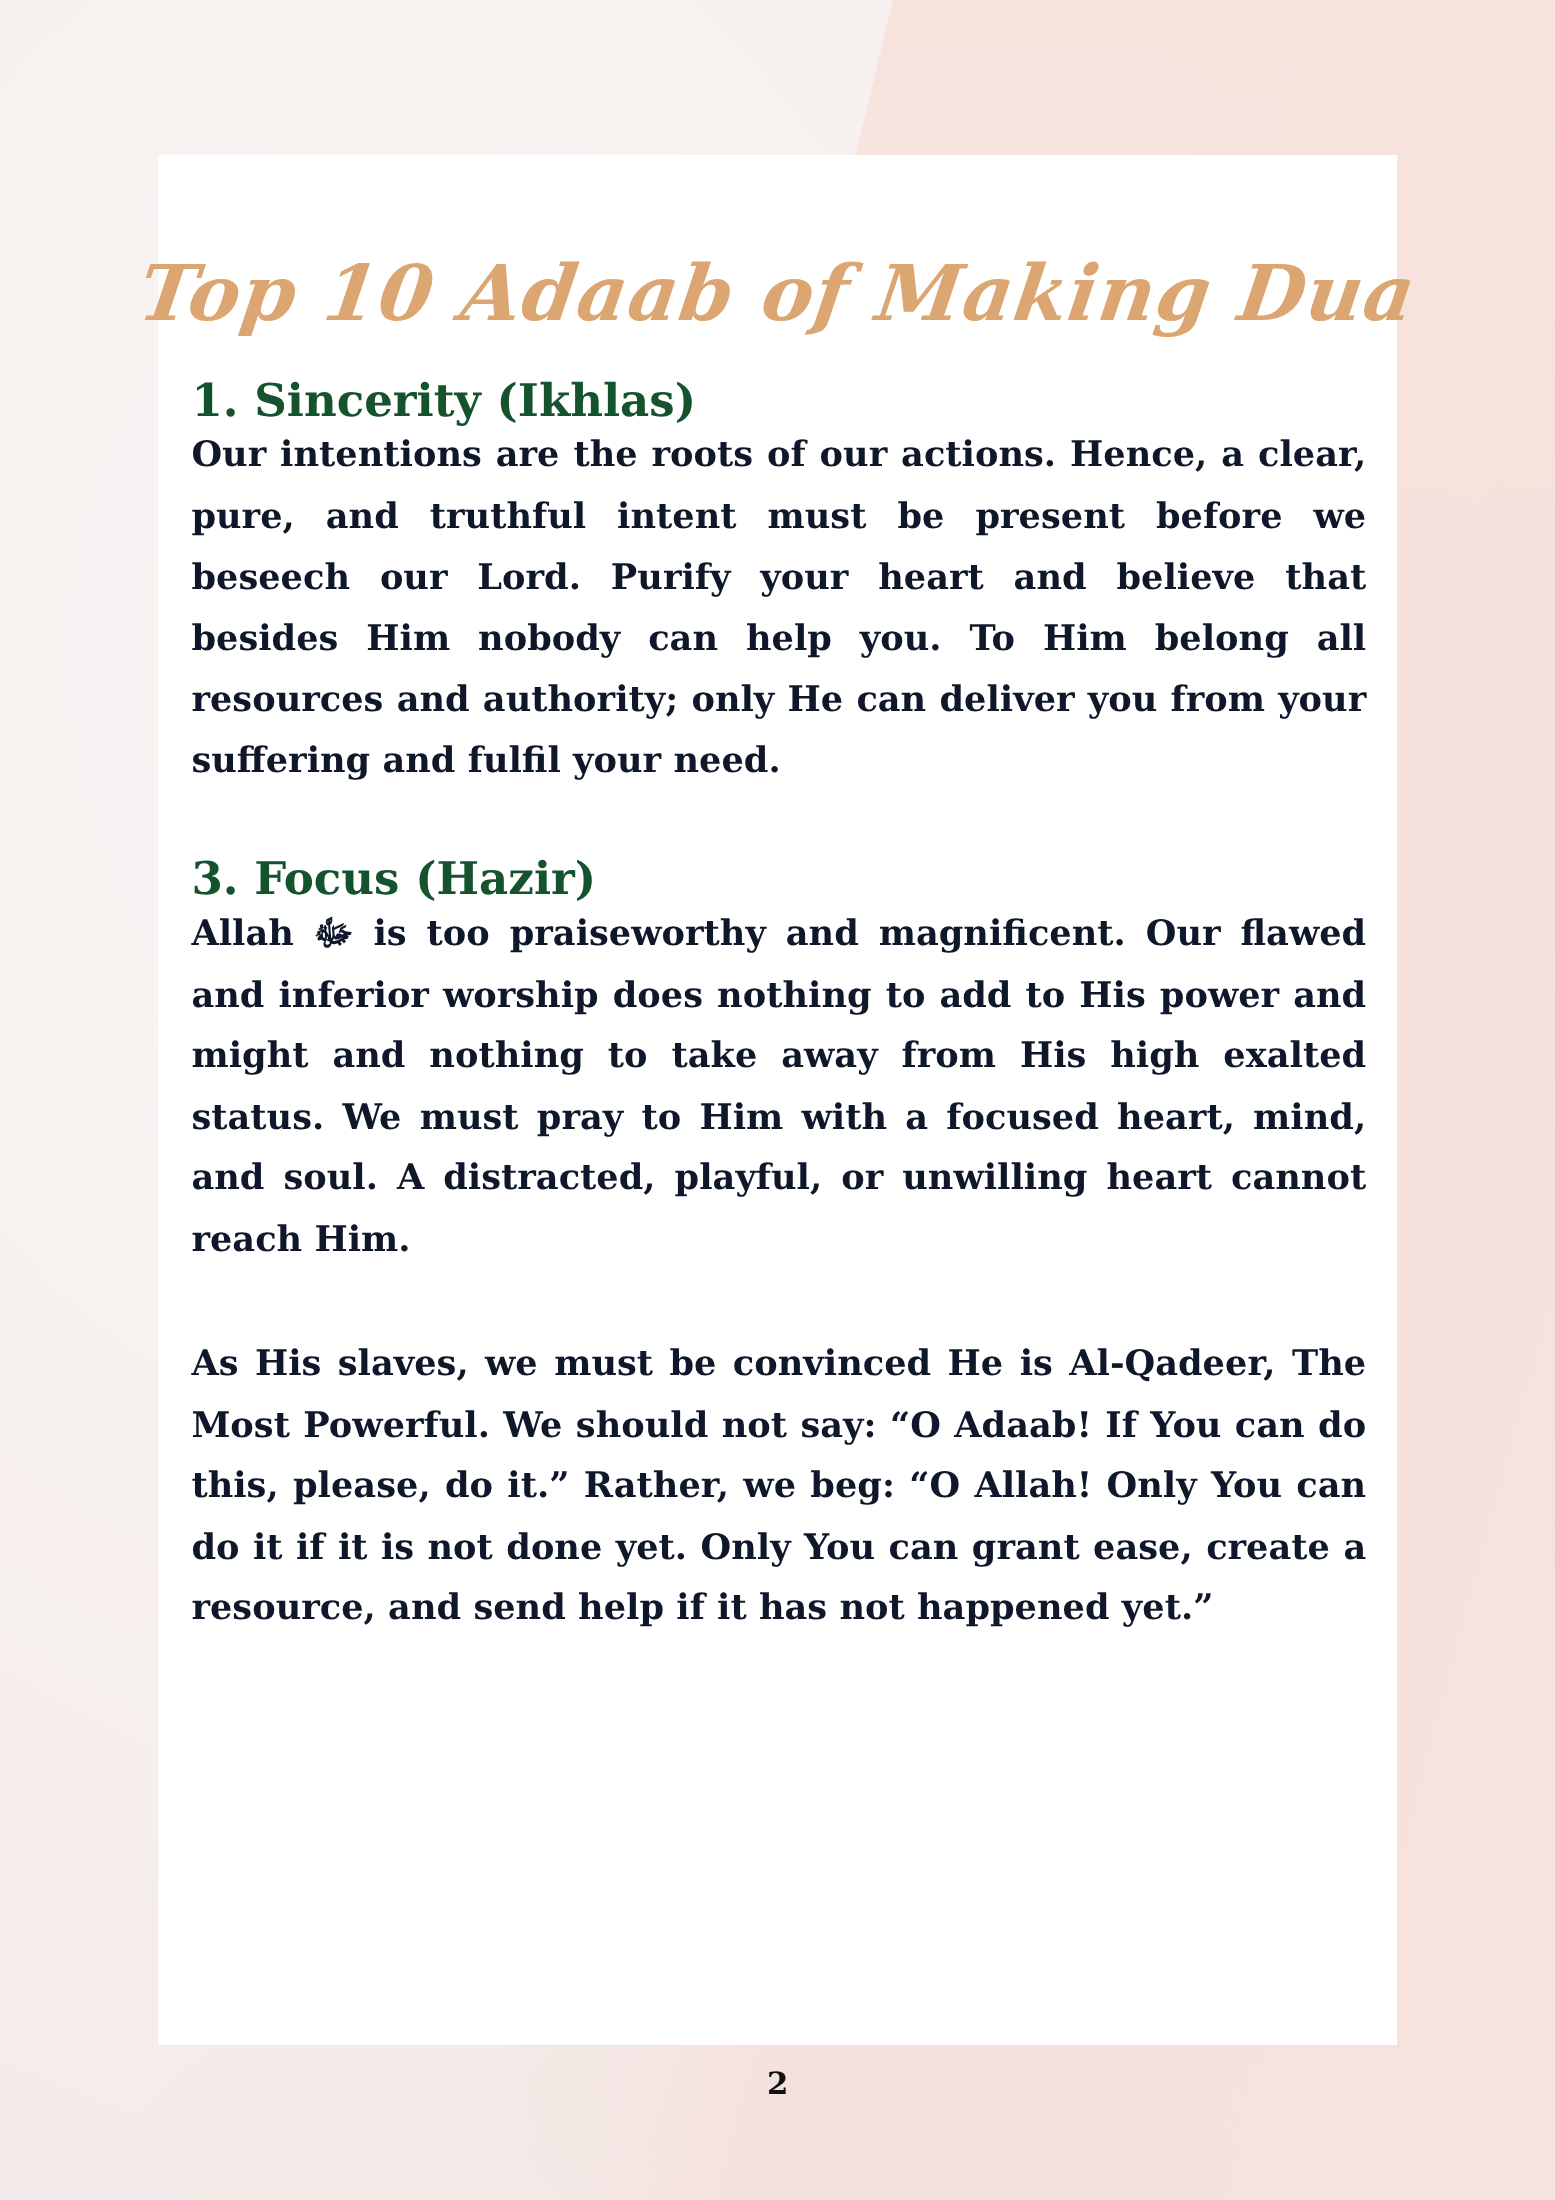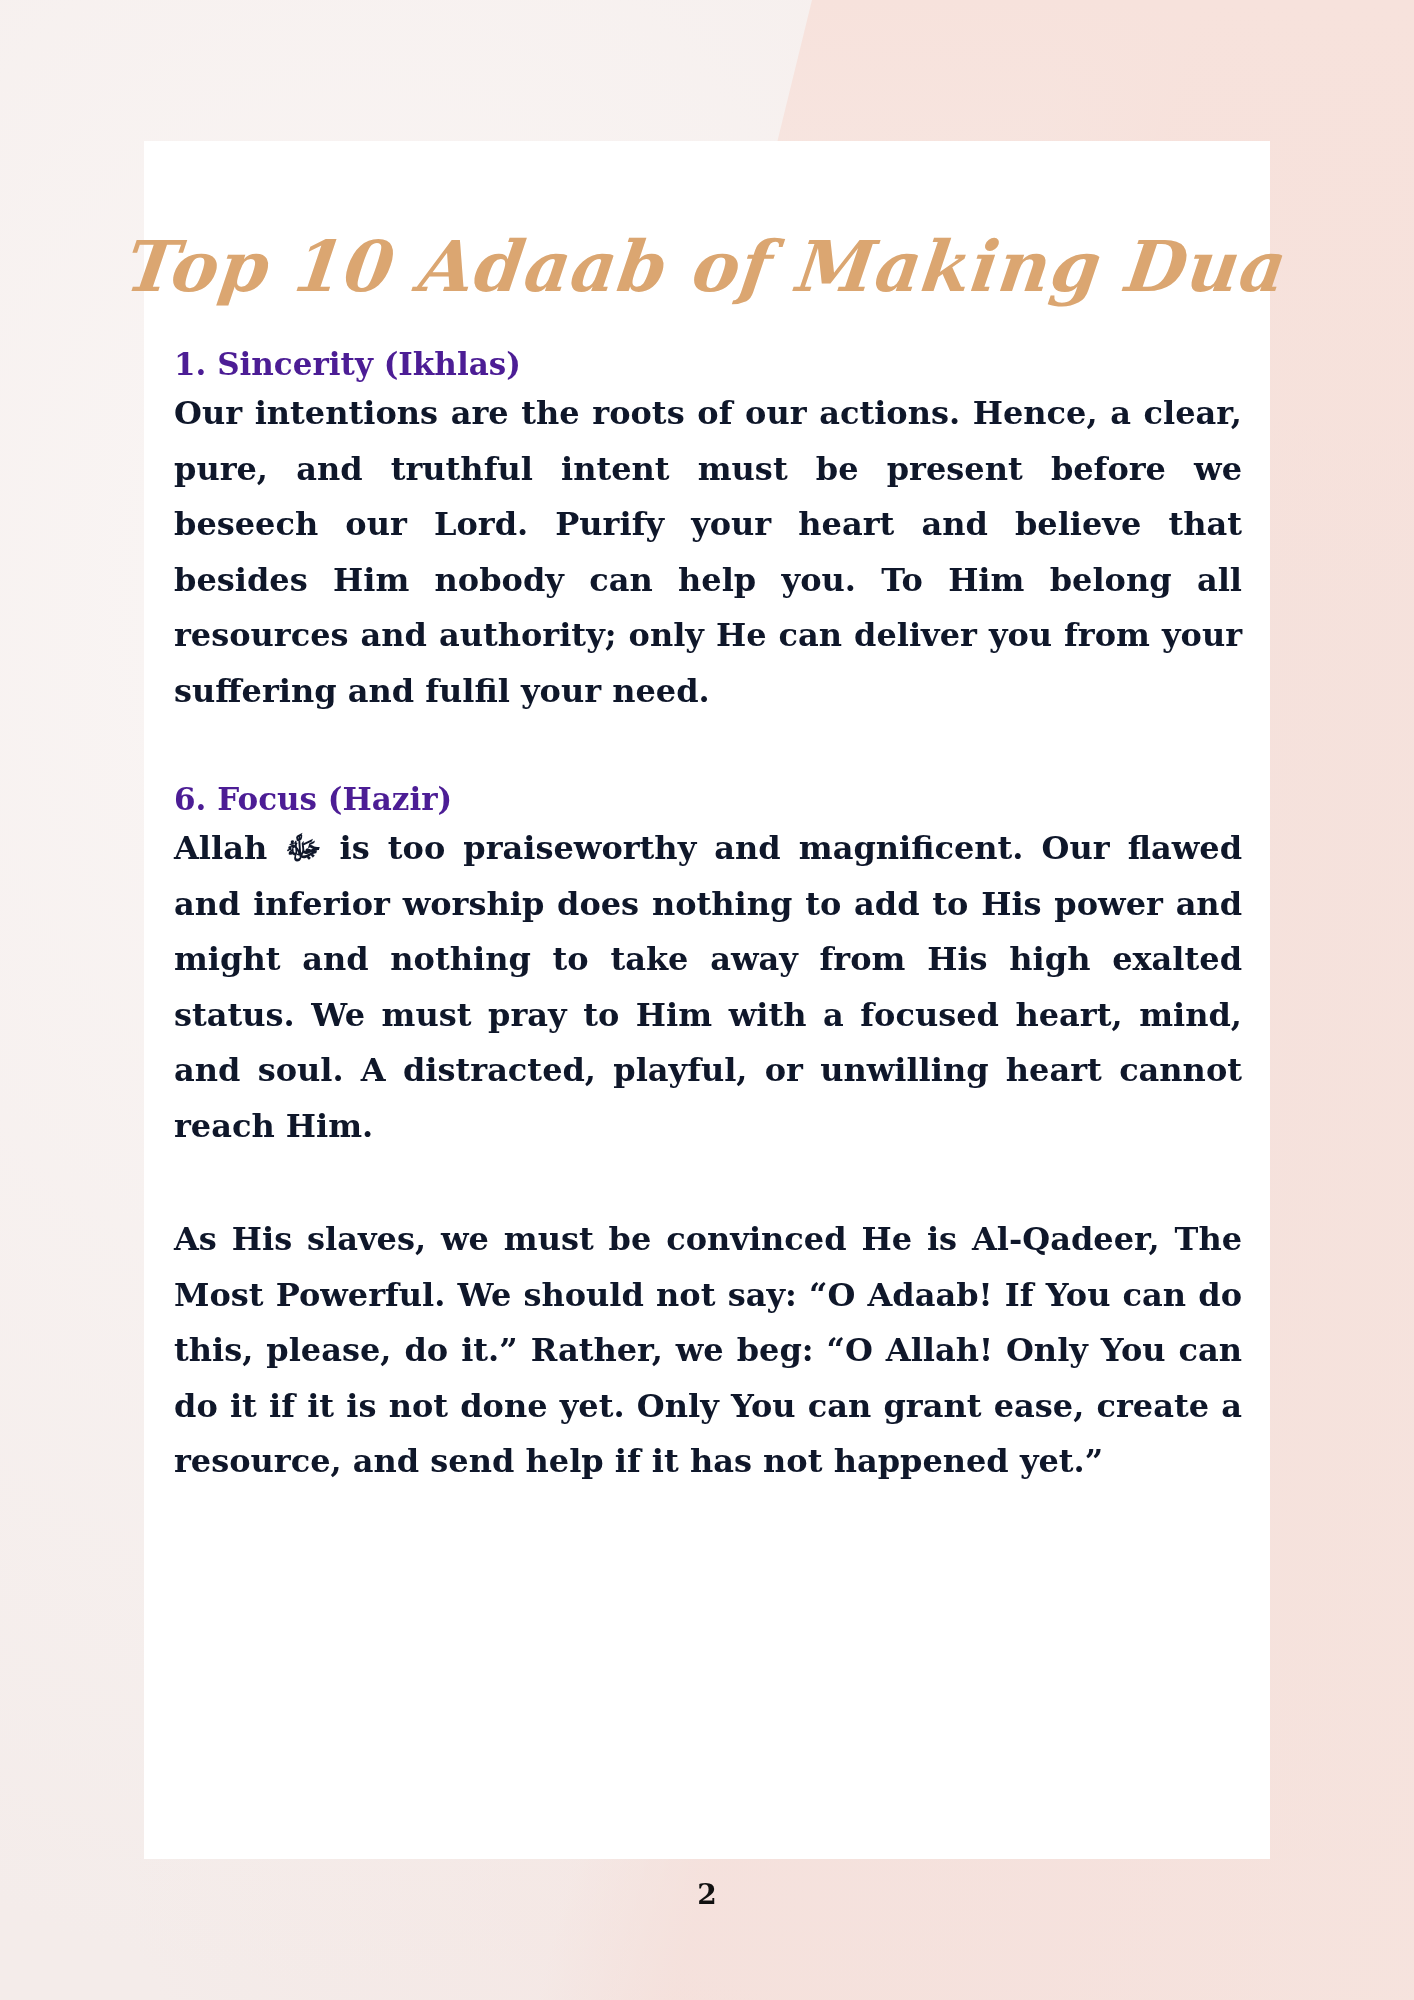--- a/index.html
+++ b/index.html
@@ -32,21 +32,21 @@
     text-align: center; color: #dba671;
     font-family: "DejaVu Serif", serif; font-style: italic;
     font-size: 70px; letter-spacing: 1px;
     transform: skewX(-8deg);
   }
   .content {
     position: absolute; left: 174px; top: 342px; width: 1068px;
   }
   .section { margin-bottom: 58px; }
   .heading {
-    color: #4c1d95; font-weight: bold; font-size: 31px;
+    color: #14532d; font-weight: bold; font-size: 41px;
     line-height: 44px; margin: 0;
   }
   .body {
     color: #0f172a; font-weight: bold; font-size: 32px;
     line-height: 55.5px; margin: 0; text-align: justify;
   }
   .page-num {
     position: absolute; left: 0; right: 0; top: 1878px;
     text-align: center; font-size: 28px; color: #111; font-weight: bold;
   }
@@ -61,21 +61,21 @@
 <div class="card"></div>
 
 <h1 class="title">Top 10 Adaab of Making Dua</h1>
 
 <div class="content">
   <div class="section">
     <p class="heading">1. Sincerity (Ikhlas)</p>
     <p class="body">Our intentions are the roots of our actions. Hence, a clear, pure, and truthful intent must be present before we beseech our Lord. Purify your heart and believe that besides Him nobody can help you. To Him belong all resources and authority; only He can deliver you from your suffering and fulfil your need.</p>
   </div>
   <div class="section">
-    <p class="heading">6. Focus (Hazir)</p>
+    <p class="heading">3. Focus (Hazir)</p>
     <p class="body">Allah ﷻ is too praiseworthy and magnificent. Our flawed and inferior worship does nothing to add to His power and might and nothing to take away from His high exalted status. We must pray to Him with a focused heart, mind, and soul. A distracted, playful, or unwilling heart cannot reach Him.</p>
   </div>
   <div class="section">
     <p class="body">As His slaves, we must be convinced He is Al-Qadeer, The Most Powerful. We should not say: “O Adaab! If You can do this, please, do it.” Rather, we beg: “O Allah! Only You can do it if it is not done yet. Only You can grant ease, create a resource, and send help if it has not happened yet.”</p>
   </div>
 </div>
 
 <div class="page-num">2</div>
 
 </body></html>

